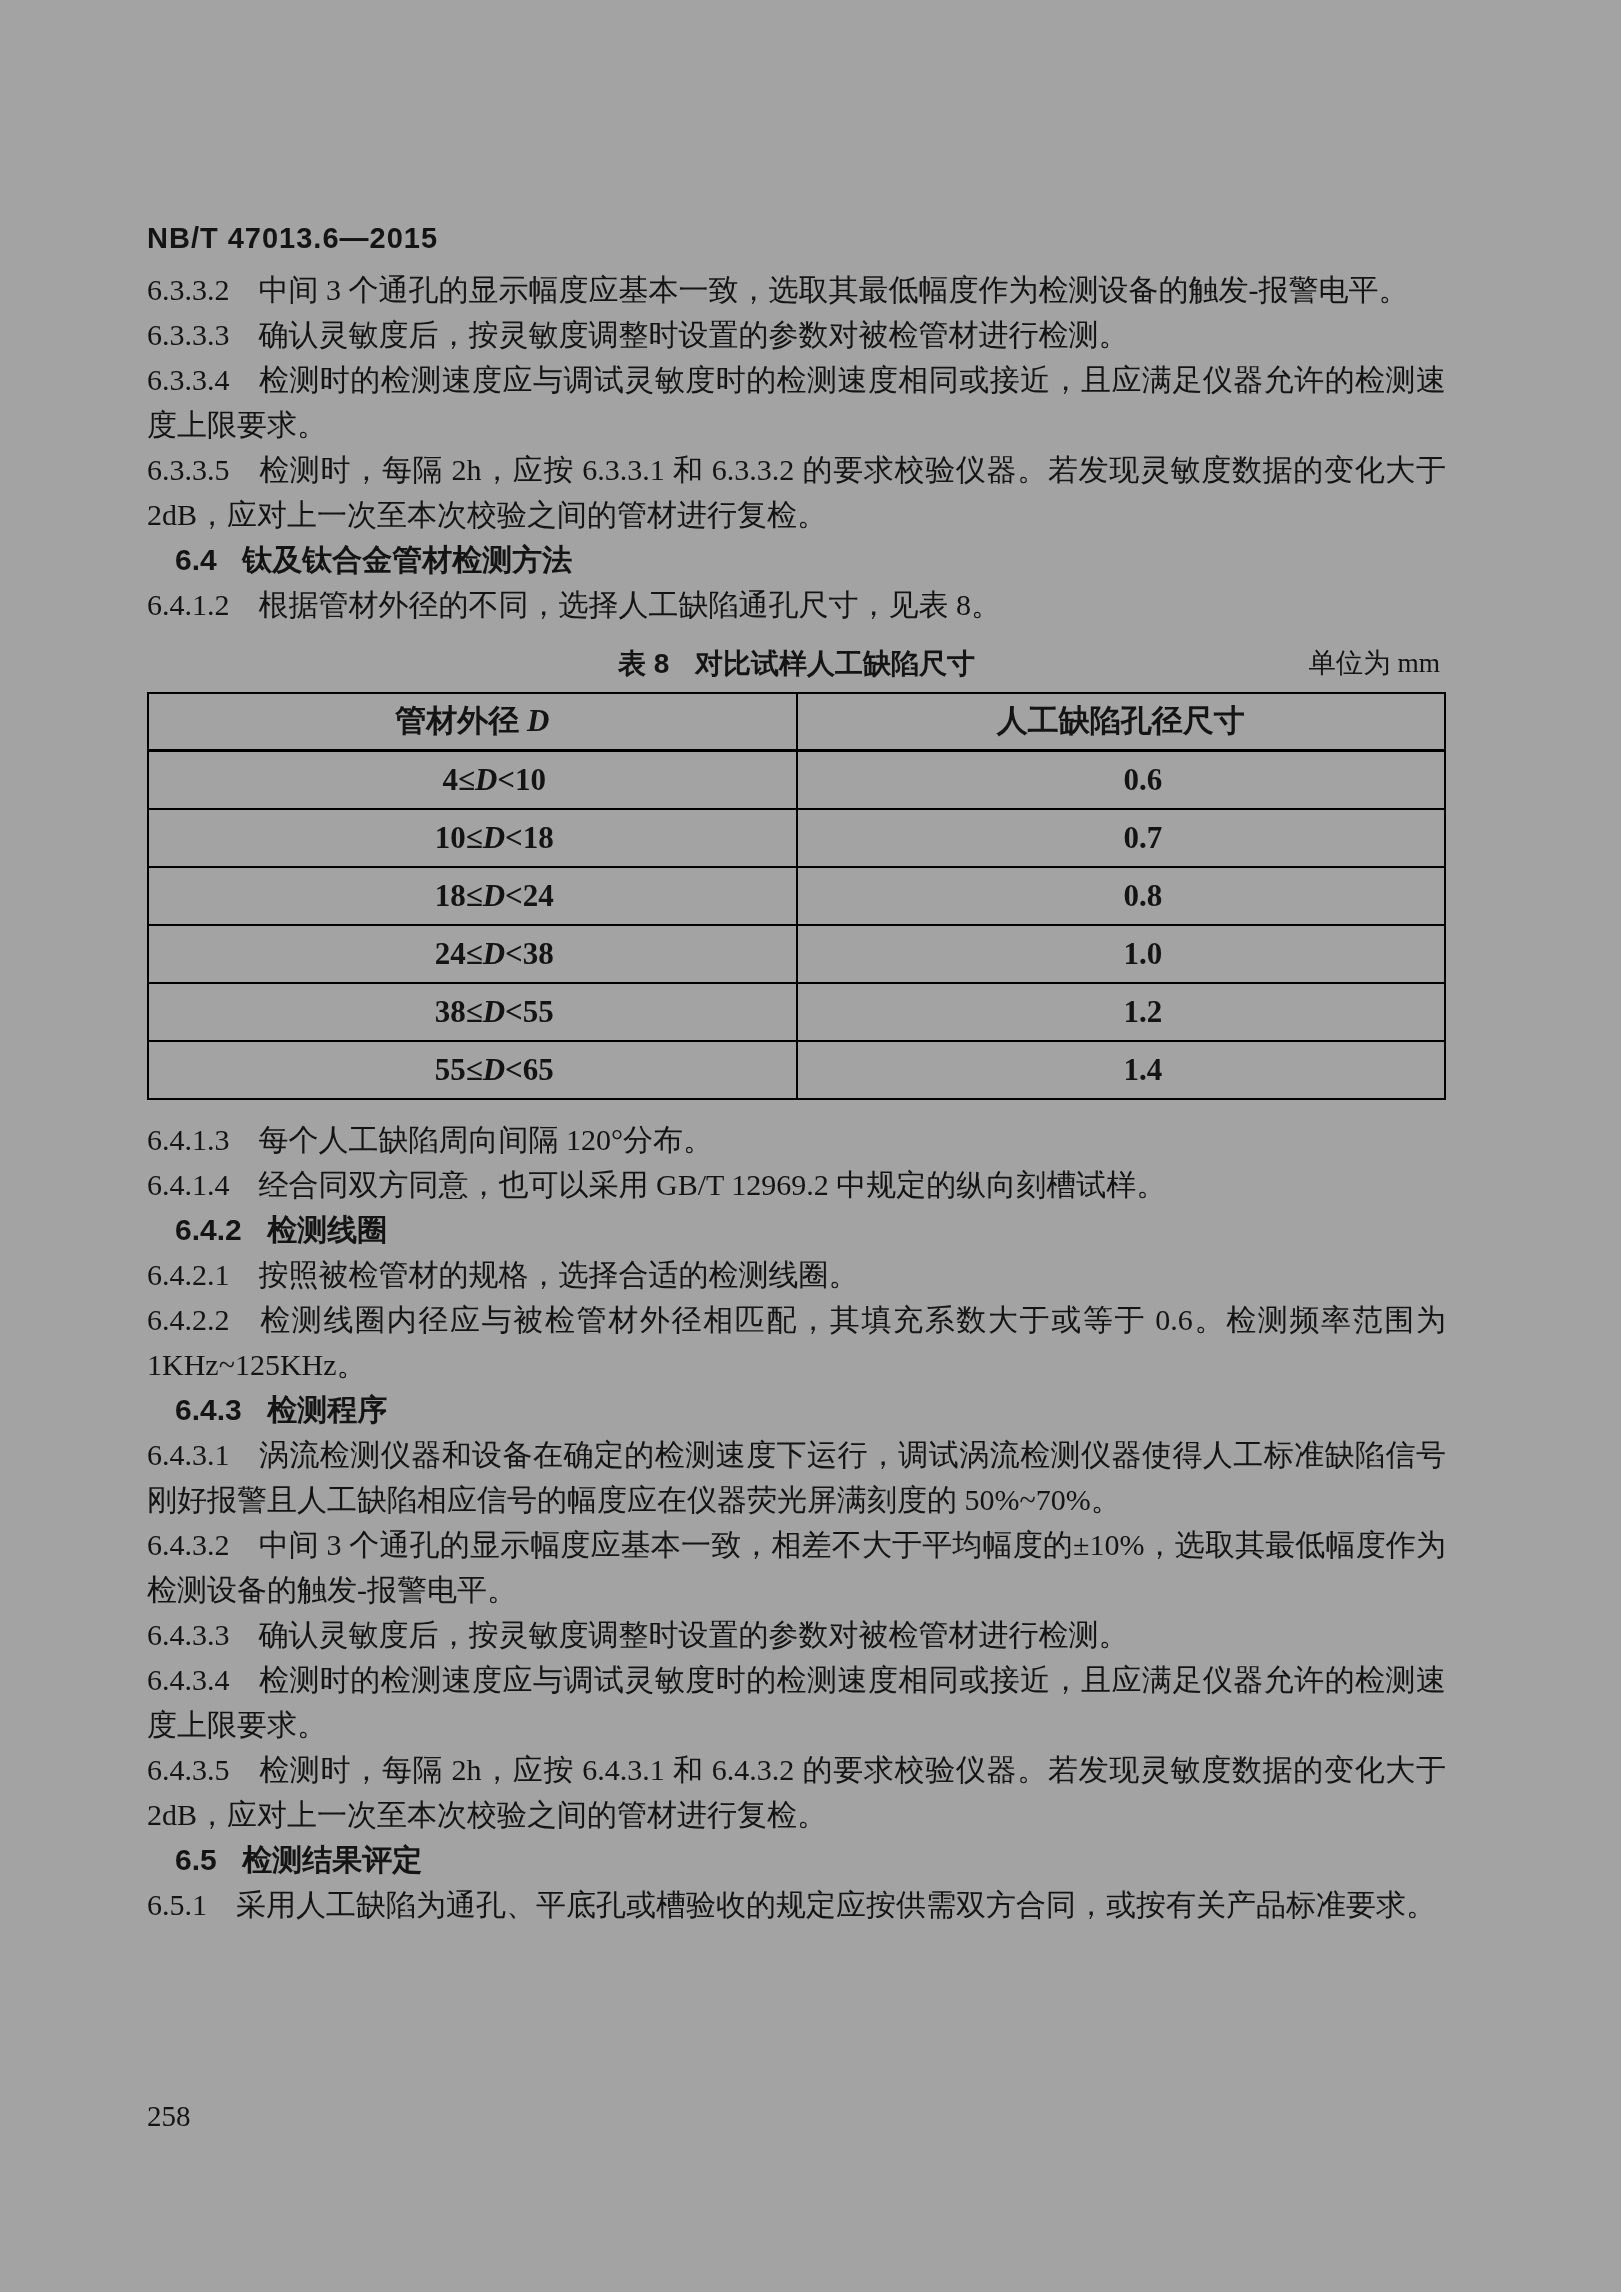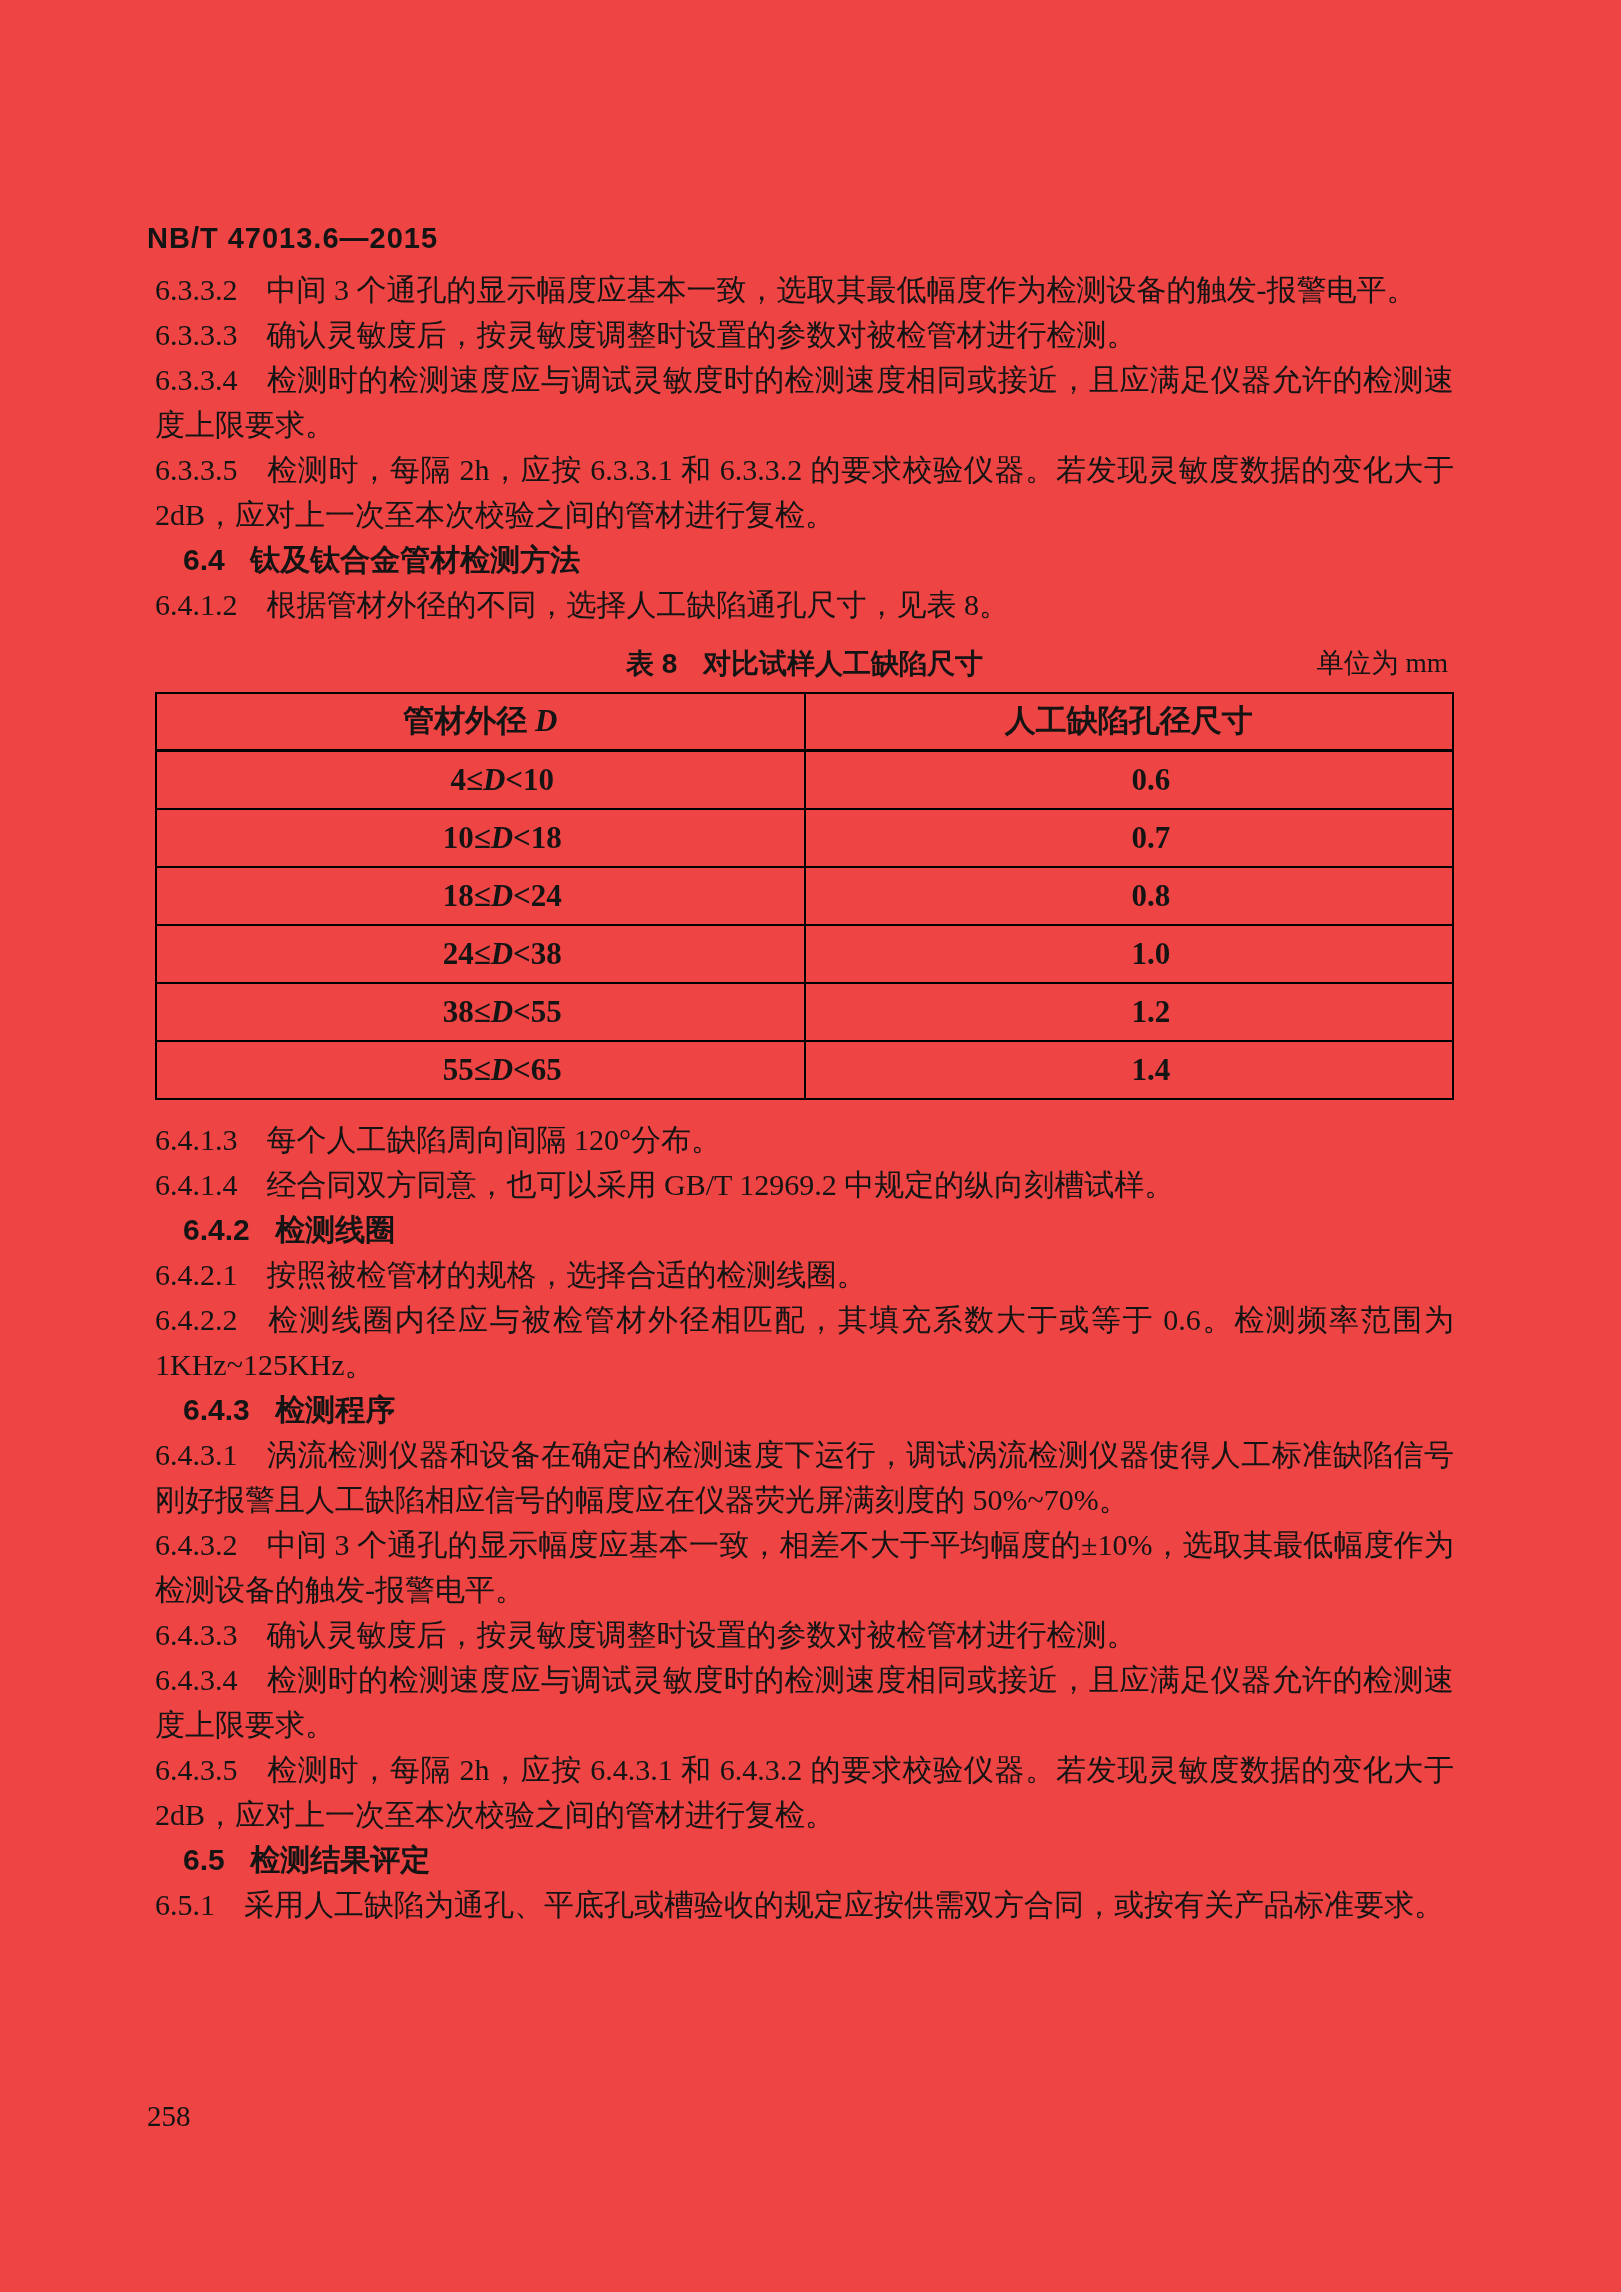--- a/index.html
+++ b/index.html
@@ -1,38 +1,38 @@
 <!DOCTYPE html>
 <html><head>
 <meta charset="utf-8">
 <style>
   html, body { margin: 0; padding: 0; background: #e8e8e8; }
   .page {
     position: relative;
     width: 1621px;
     height: 2293px;
     margin: 0 auto;
-    background: #ef4444;
+    background: #a3a3a3;
     color: #141414;
     font-family: "Liberation Serif", "DejaVu Serif", serif;
     overflow: hidden;
   }
   .doc-header {
     position: absolute;
     left: 147px;
     top: 222px;
     font-family: "Liberation Sans", "DejaVu Sans", sans-serif;
     font-weight: 600;
     font-size: 29px;
     letter-spacing: 1px;
     white-space: nowrap;
   }
   .content {
     position: absolute;
-    left: 155px;
+    left: 147px;
     top: 267px;
     width: 1299px;
   }
   .para, .heading {
     font-size: 30px;
     line-height: 45px;
     text-align: justify;
     margin: 0;
   }
   .heading {

